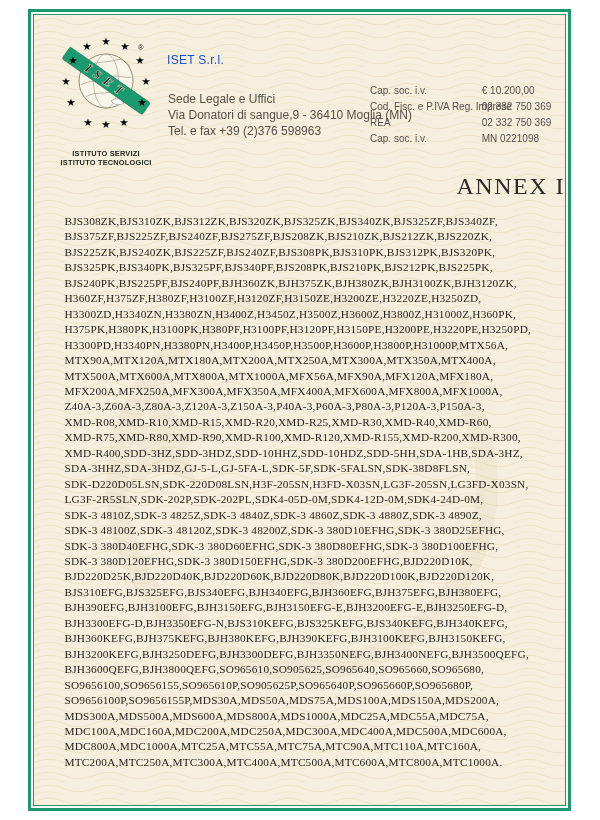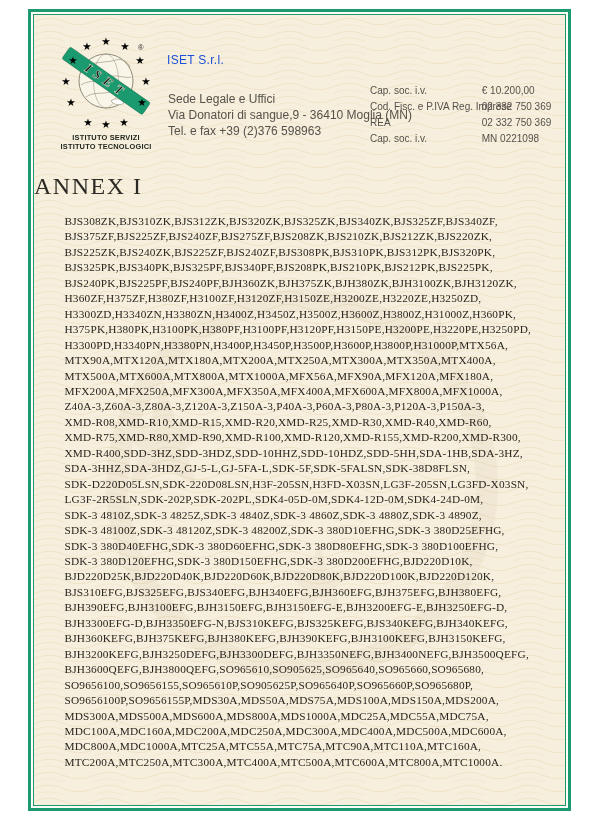--- a/index.html
+++ b/index.html
@@ -16,38 +16,38 @@
     position:absolute;inset:2px;border:1px solid #1a9a6e;overflow:hidden;
   }
   .bg-pattern{position:absolute;inset:0;width:100%;height:100%;display:block;}
   .content{position:absolute;inset:0;z-index:1;}
 
   
   .header{position:relative;height:160px;}
   .logo-wrap{position:absolute;left:16px;top:18px;width:112px;text-align:center;}
   .logo-svg{width:100px;height:100px;display:block;margin:0 auto;}
   .org-name{
-    margin-top:0;font-size:7.4px;font-weight:bold;color:#20281f;
+    margin-top:16px;font-size:7.4px;font-weight:bold;color:#20281f;
     line-height:9px;letter-spacing:.2px;
   }
   .company-name{
     position:absolute;left:133px;top:38px;font-size:12px;color:#1d4ed8;
     letter-spacing:.3px;
   }
   .info-left{position:absolute;left:134px;top:71px;font-size:12px;color:#55514a;margin-top:8px;}
   .info-left .irow{height:16px;line-height:10px;}
   .email{text-decoration:underline;color:#55514a;}
   .info-right{position:absolute;left:312px;top:71px;font-size:10px;color:#55514a;margin-left:24px;}
   .info-right .irow{height:16px;line-height:10px;white-space:nowrap;}
   .info-right .lbl{display:inline-block;width:109px;}
   .info-right .val{display:inline-block;}
 
   
   .annex-title{
-    margin-top:-2px;text-align:left;
+    margin-top:-2px;text-align:right;
     font-family:"Liberation Serif",serif;font-size:24px;color:#2c2a24;
     letter-spacing:1.5px;
   }
   .codes{
     margin:14px auto 0 auto;width:470px;text-align:left;
     font-family:"Liberation Serif",serif;font-size:11.3px;color:#27241e;
     line-height:15.45px;letter-spacing:.2px;
   }
   .code-line{white-space:nowrap;}
 </style>

